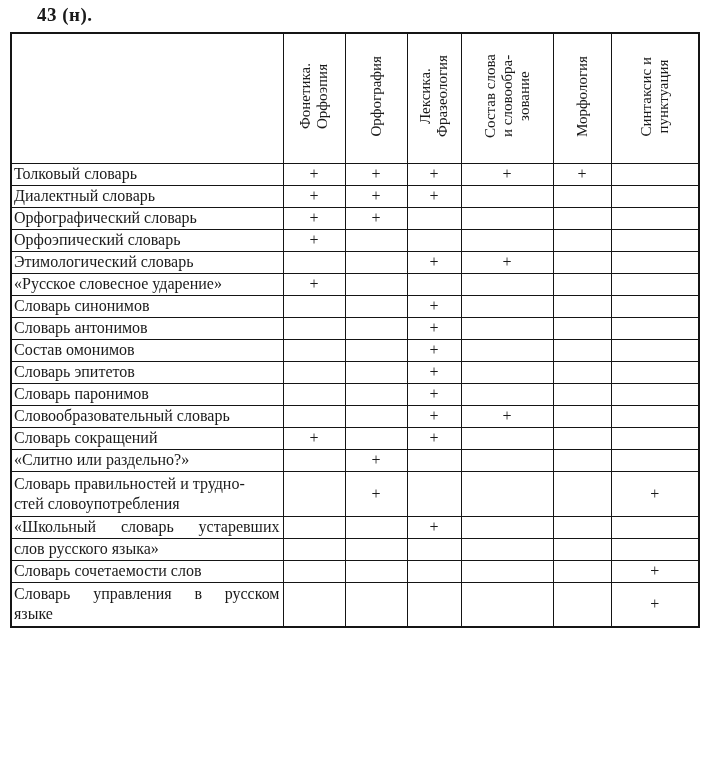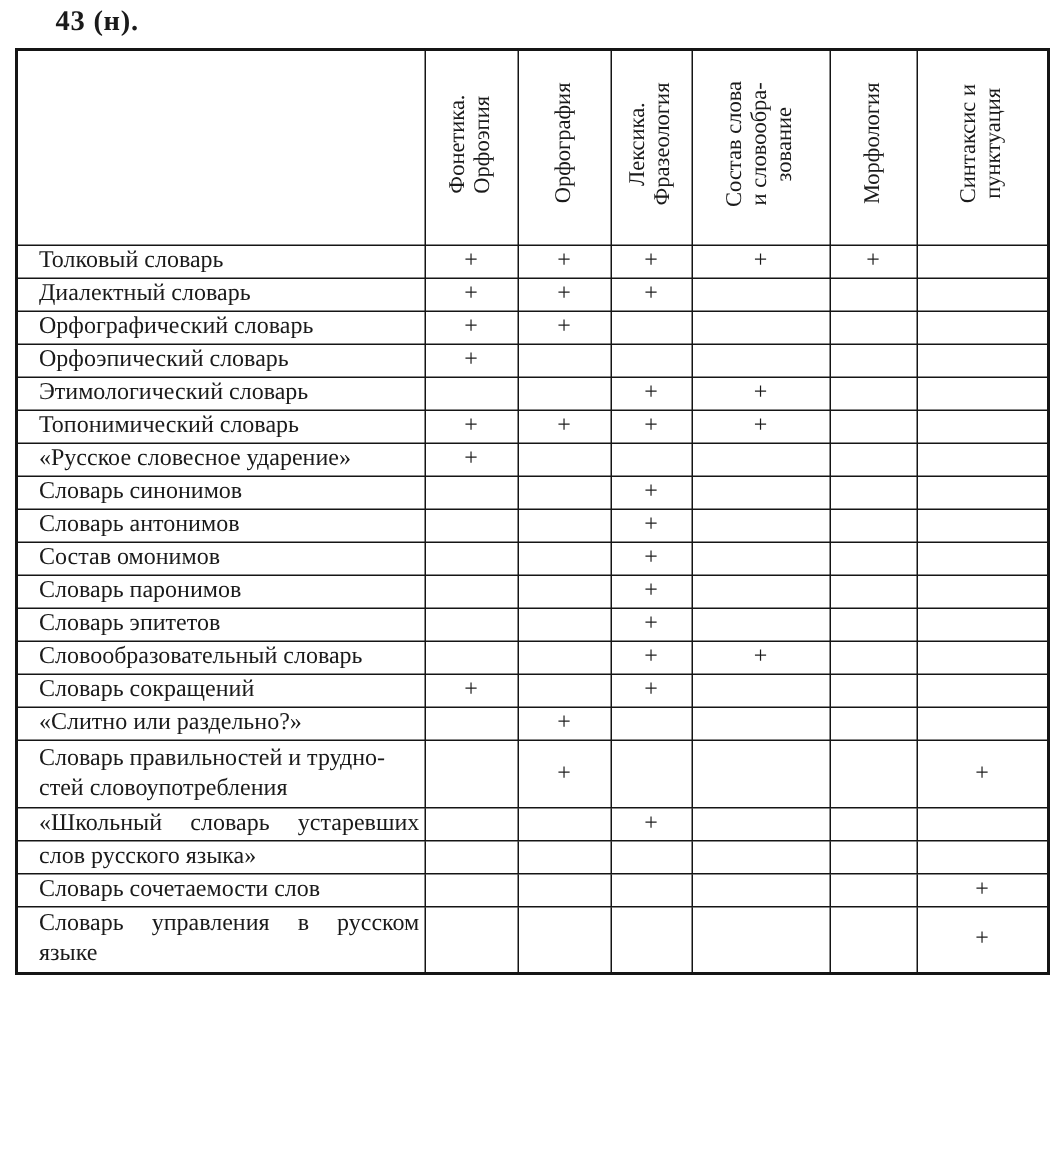--- a/index.html
+++ b/index.html
@@ -41,21 +41,21 @@
     transform: rotate(180deg);
     white-space: pre-line;
     text-align: center;
     font-size: 15px;
     line-height: 1.12;
     max-height: 126px;
   }
 
   td.name {
     font-size: 16px; line-height: 1.25;
-    padding: 0 3px 0 14px;
+    padding: 0 3px 0 2px;
     vertical-align: middle;
     margin-top: 20px;
   }
   td.name .nline { width: 100%; }
   td.name .spread { text-align: justify; text-align-last: justify; }
   td.mark {
     text-align: center; vertical-align: middle;
     font-size: 16px;
   }
 </style>
@@ -142,31 +142,20 @@
           </td>
           <td class="mark"></td>
           <td class="mark"></td>
           <td class="mark">+</td>
           <td class="mark">+</td>
           <td class="mark"></td>
           <td class="mark"></td>
         </tr>
         <tr>
           <td class="name">
-            <div class="nline">Топонимический словарь</div>
-          </td>
-          <td class="mark">+</td>
-          <td class="mark">+</td>
-          <td class="mark">+</td>
-          <td class="mark">+</td>
-          <td class="mark"></td>
-          <td class="mark"></td>
-        </tr>
-        <tr>
-          <td class="name">
             <div class="nline">«Русское словесное ударение»</div>
           </td>
           <td class="mark">+</td>
           <td class="mark"></td>
           <td class="mark"></td>
           <td class="mark"></td>
           <td class="mark"></td>
           <td class="mark"></td>
         </tr>
         <tr>
@@ -197,32 +186,32 @@
           </td>
           <td class="mark"></td>
           <td class="mark"></td>
           <td class="mark">+</td>
           <td class="mark"></td>
           <td class="mark"></td>
           <td class="mark"></td>
         </tr>
         <tr>
           <td class="name">
+            <div class="nline">Словарь эпитетов</div>
+          </td>
+          <td class="mark"></td>
+          <td class="mark"></td>
+          <td class="mark">+</td>
+          <td class="mark"></td>
+          <td class="mark"></td>
+          <td class="mark"></td>
+        </tr>
+        <tr>
+          <td class="name">
             <div class="nline">Словарь паронимов</div>
-          </td>
-          <td class="mark"></td>
-          <td class="mark"></td>
-          <td class="mark">+</td>
-          <td class="mark"></td>
-          <td class="mark"></td>
-          <td class="mark"></td>
-        </tr>
-        <tr>
-          <td class="name">
-            <div class="nline">Словарь эпитетов</div>
           </td>
           <td class="mark"></td>
           <td class="mark"></td>
           <td class="mark">+</td>
           <td class="mark"></td>
           <td class="mark"></td>
           <td class="mark"></td>
         </tr>
         <tr>
           <td class="name">

